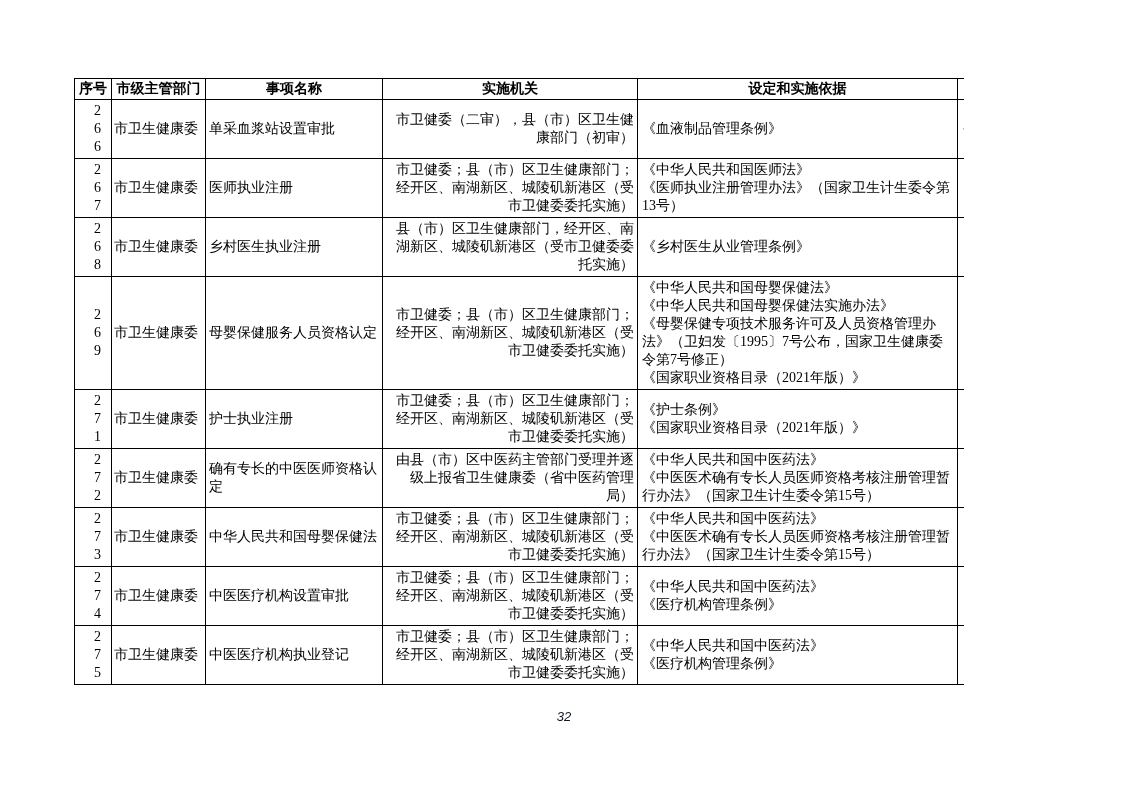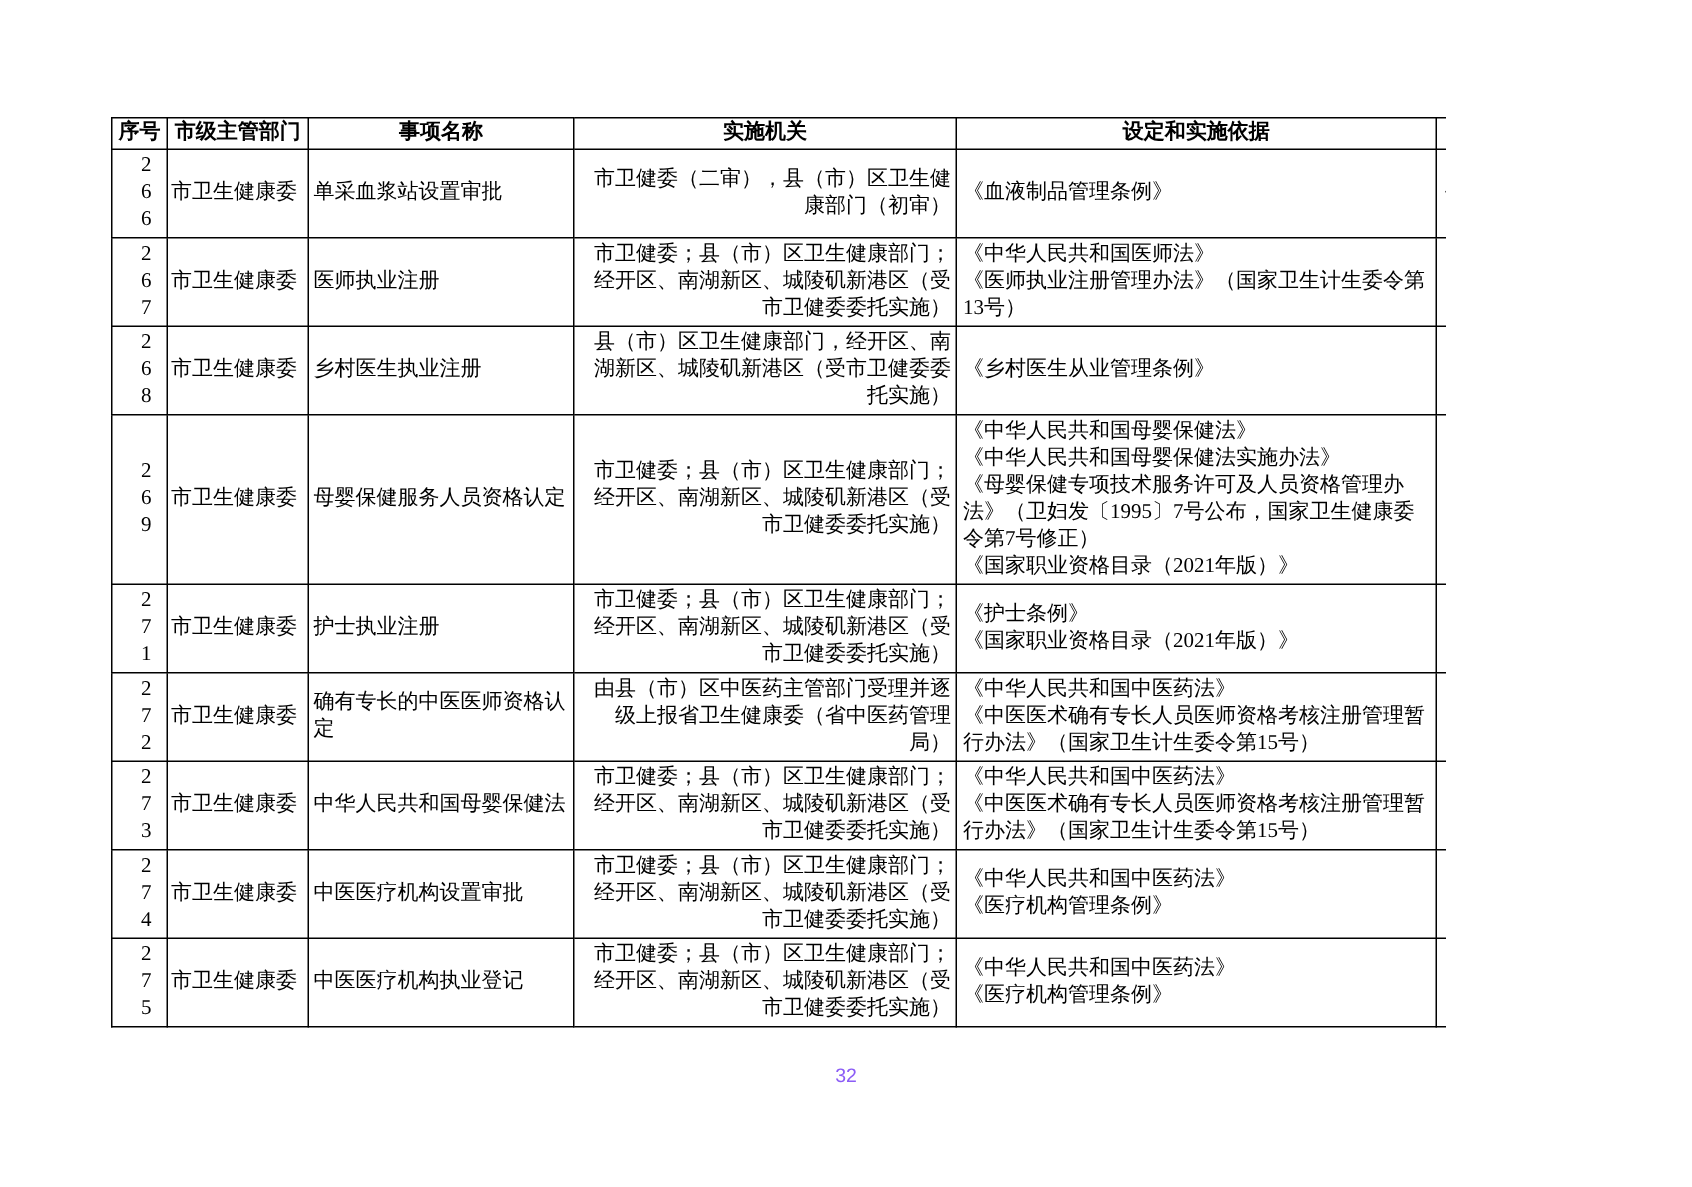--- a/index.html
+++ b/index.html
@@ -41,21 +41,22 @@
   td.col-basis  { text-align:left; padding:2px 4px; }
   td.col-remark { text-align:left; padding:2px 5px; }
 
   .basis-entry { margin:0; }
 
   .page-number {
     position:absolute; left:0; top:709px; width:1128px;
     text-align:center;
     font-family:"Liberation Sans","DejaVu Sans",sans-serif;
     font-size:13px;
-    color:#8b5cf6;
+    color:#0f172a;
+    font-style:italic;
   }
 </style>
 </head>
 <body>
 
 <div class="page">
 
   <table class="approval-table">
     <colgroup>
       <col style="width:37px">

